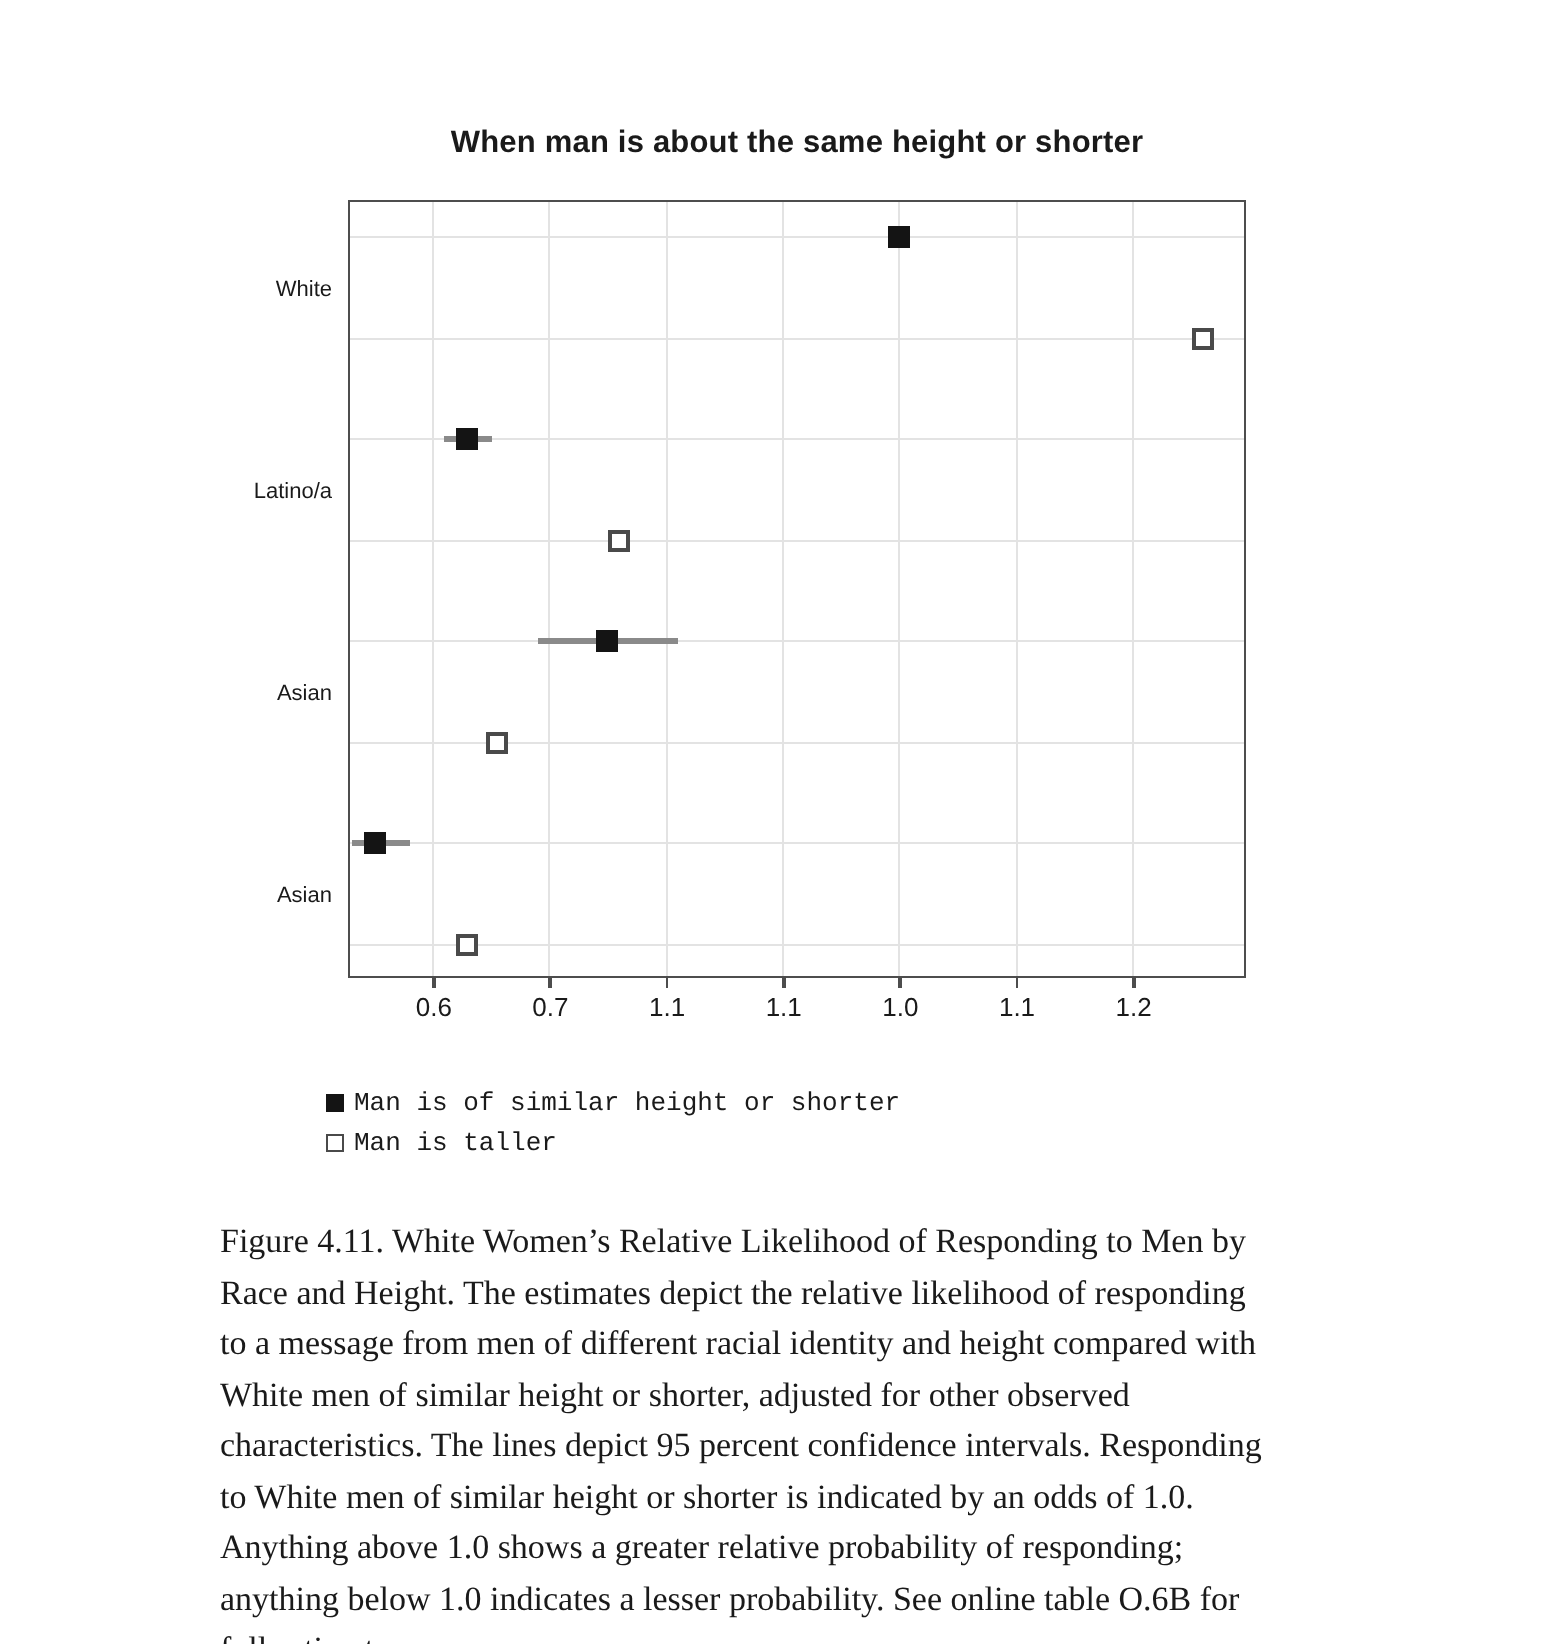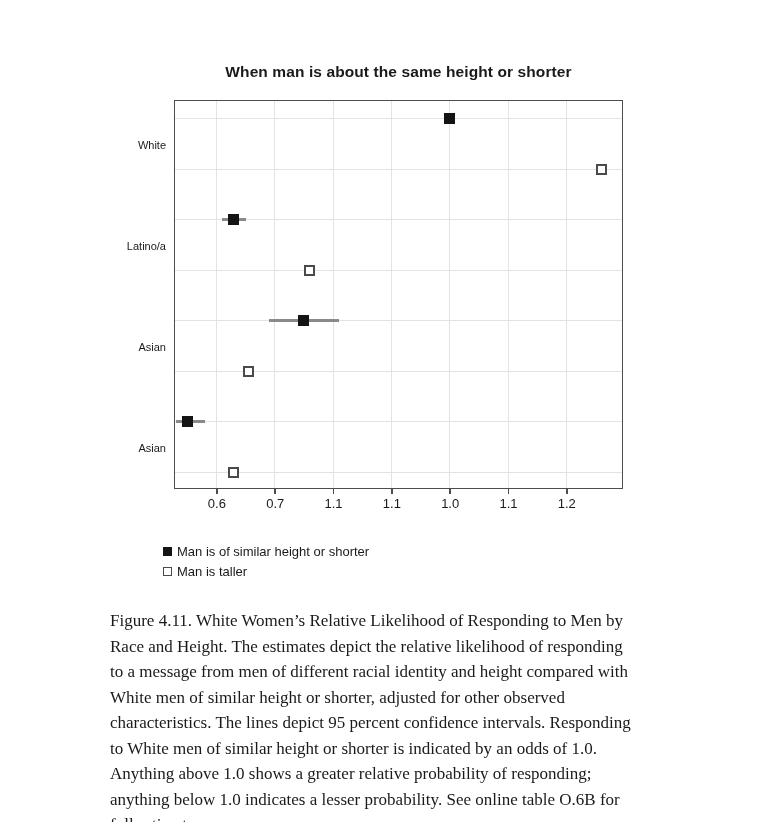--- a/index.html
+++ b/index.html
@@ -32,21 +32,21 @@
     font-size: 11px; line-height: 18px;
   }
   .tick { position: absolute; top: 449px; width: 1.5px; height: 5px; background: var(--plot-border, #4d4d4d); }
   .ticklabel { position: absolute; top: 456px; width: 44px; text-align: center; font-size: 13px; }
   .xlabel {
     position: absolute; left: 174px; top: 473px; width: 449px;
     text-align: center; font-size: 13.5px;
   }
 
   .legend { position: absolute; left: 163px; top: 501px; }
-  .legend-row { display: flex; align-items: center; height: 20px; }
+  .legend-row { display: flex; align-items: center; height: 20px; font-family: Liberation Mono, monospace; }
   .legend-marker { width: 9px; height: 9px; margin-right: 5px; flex: 0 0 auto; }
   .legend-marker.filled { background: var(--marker-fill, #141414); }
   .legend-marker.open { background: #fff; border: 1.5px solid var(--marker-border, #4a4a4a); }
   .legend-label { font-size: 13px; }
 
   .caption {
     position: absolute; left: 110px; top: 568px; width: 528px;
     font-family: "Liberation Serif", serif;
     font-size: 17px; line-height: 25.5px; color: var(--text, #1a1a1a);
     text-align: left;

